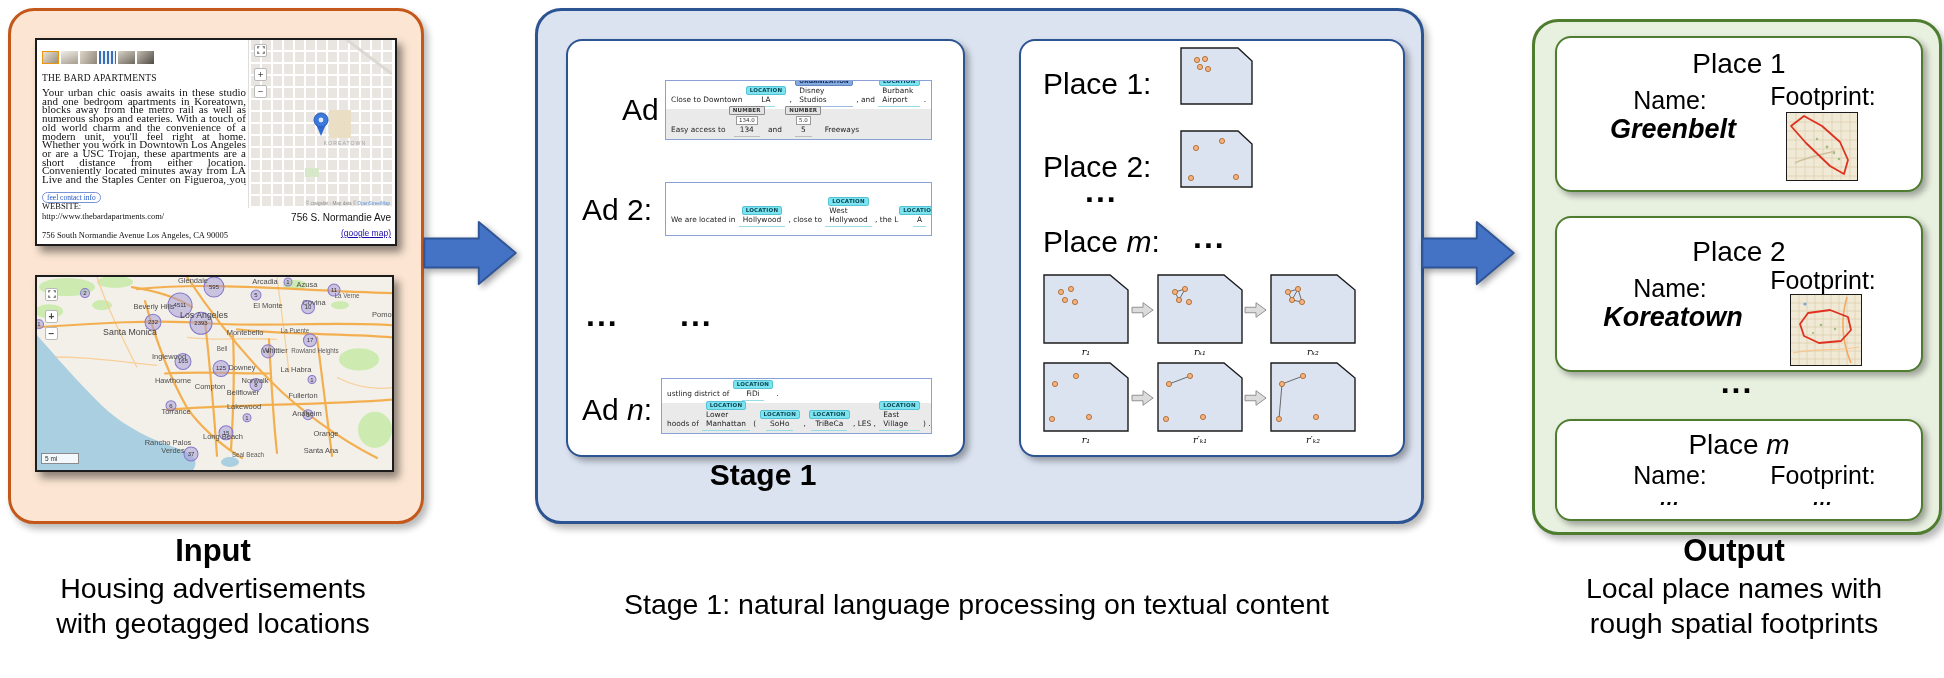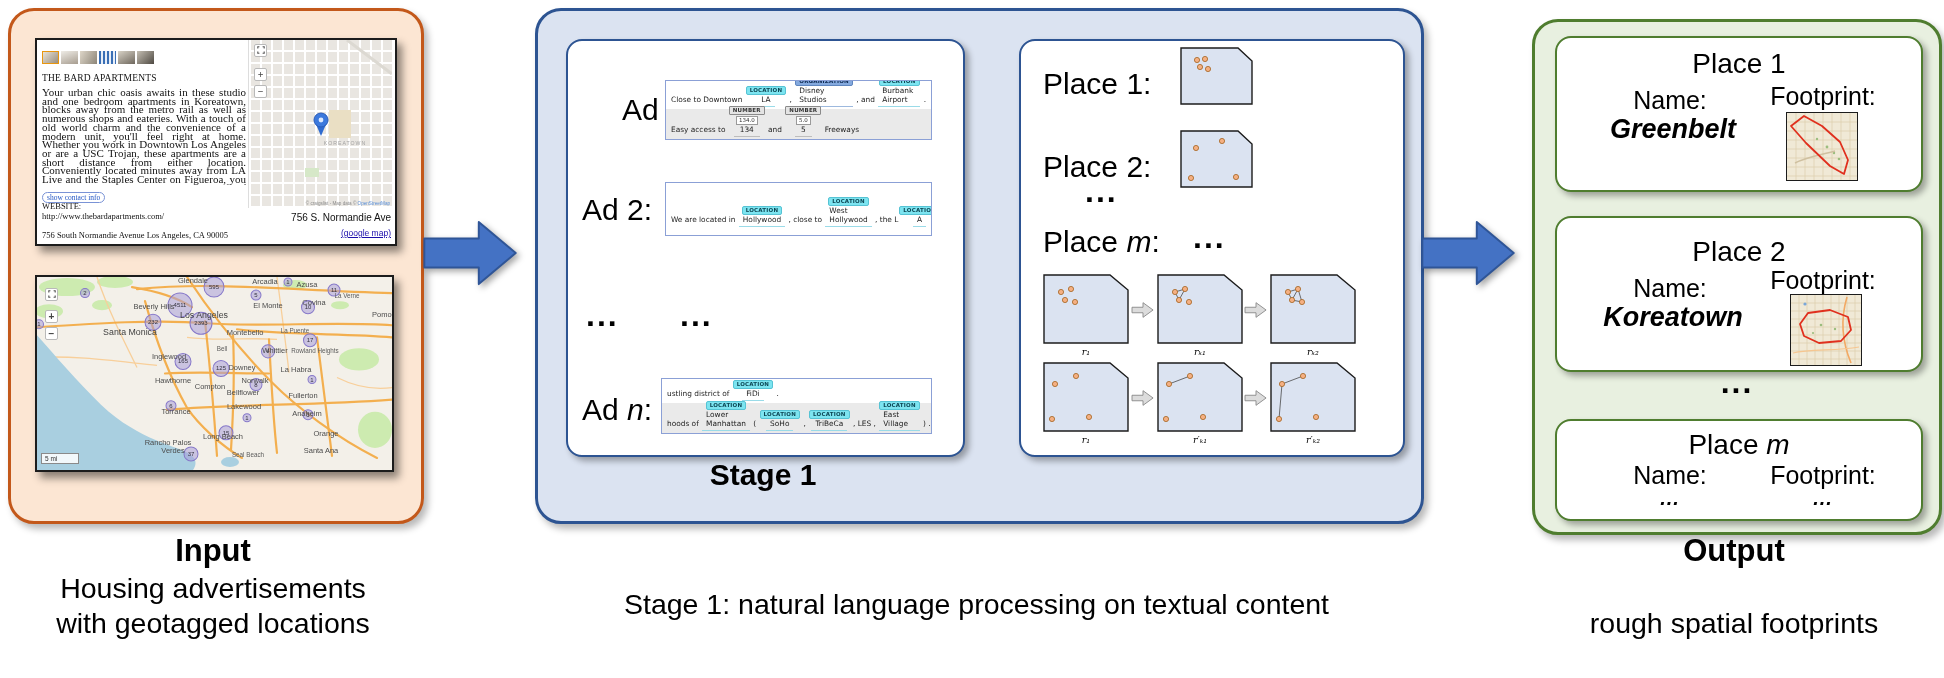--- a/index.html
+++ b/index.html
@@ -105,21 +105,21 @@
 <div id="canvas">
 
   <section class="panel" id="input-panel">
 
     <div class="screenshot" id="ad-shot" style="left:24px;top:27px;width:358px;height:204px;">
       <div class="abs" style="left:5px;top:10px;white-space:nowrap;">
         <span class="thumb"></span><span class="thumb"></span><span class="thumb"></span><span class="thumb"></span><span class="thumb"></span><span class="thumb"></span>
       </div>
       <div class="abs" id="ad-title" style="left:5px;top:33px;">THE BARD APARTMENTS</div>
       <div class="abs" id="ad-body" style="left:5px;top:48px;width:204px;height:97px;overflow:hidden;">Your urban chic oasis awaits in these studio and one bedroom apartments in Koreatown, blocks away from the metro rail as well as numerous shops and eateries. With a touch of old world charm and the convenience of a modern unit, you'll feel right at home. Whether you work in Downtown Los Angeles or are a USC Trojan, these apartments are a short distance from either location. Conveniently located minutes away from LA Live and the Staples Center on Figueroa, you will be close enough to enjoy the night life of Downtown LA, yet far enough to appreciate the peaceful quaint atmosphere that K-Town has to offer.</div>
-      <div class="abs" style="left:5px;top:146px;"><span id="contact-btn">show contact info</span></div>
+      <div class="abs" style="left:5px;top:146px;"><span id="contact-btn">feel contact info</span></div>
       <div class="abs ad-small" style="left:5px;top:161px;">WEBSITE:</div>
       <div class="abs ad-small" style="left:5px;top:171px;">http://www.thebardapartments.com/</div>
       <div class="abs ad-small" style="left:5px;top:190px;">756 South Normandie Avenue Los Angeles, CA 90005</div>
 
       <div id="mini-map" style="left:211px;top:0px;width:143px;height:168px;">
         <svg class="abs" style="left:0;top:0;" width="143" height="168" viewBox="0 0 143 168">
           <rect x="80" y="70" width="22" height="28" fill="#eadfc4"></rect>
           <rect x="56" y="128" width="14" height="9" fill="#d6e8c8"></rect>
           <line x1="98" y1="0" x2="143" y2="34" stroke="#dcd9d2" stroke-width="3"></line>
           <g>
@@ -561,15 +561,16 @@
     </div>
   </section>
 
   <div class="cap-title" style="left:8px;top:533px;width:410px;">Input</div>
   <div class="cap-line" style="left:8px;top:572px;width:410px;">Housing advertisements</div>
   <div class="cap-line" style="left:8px;top:607px;width:410px;">with geotagged locations</div>
 
   <div class="cap-line" style="left:535px;top:588px;width:883px;">Stage 1: natural language processing on textual content</div>
 
   <div class="cap-title" style="left:1532px;top:533px;width:404px;">Output</div>
+  <div class="cap-line" style="left:1532px;top:572px;width:404px;">Local place names with</div>
   <div class="cap-line" style="left:1532px;top:607px;width:404px;">rough spatial footprints</div>
 
 </div>
 
 </body></html>

